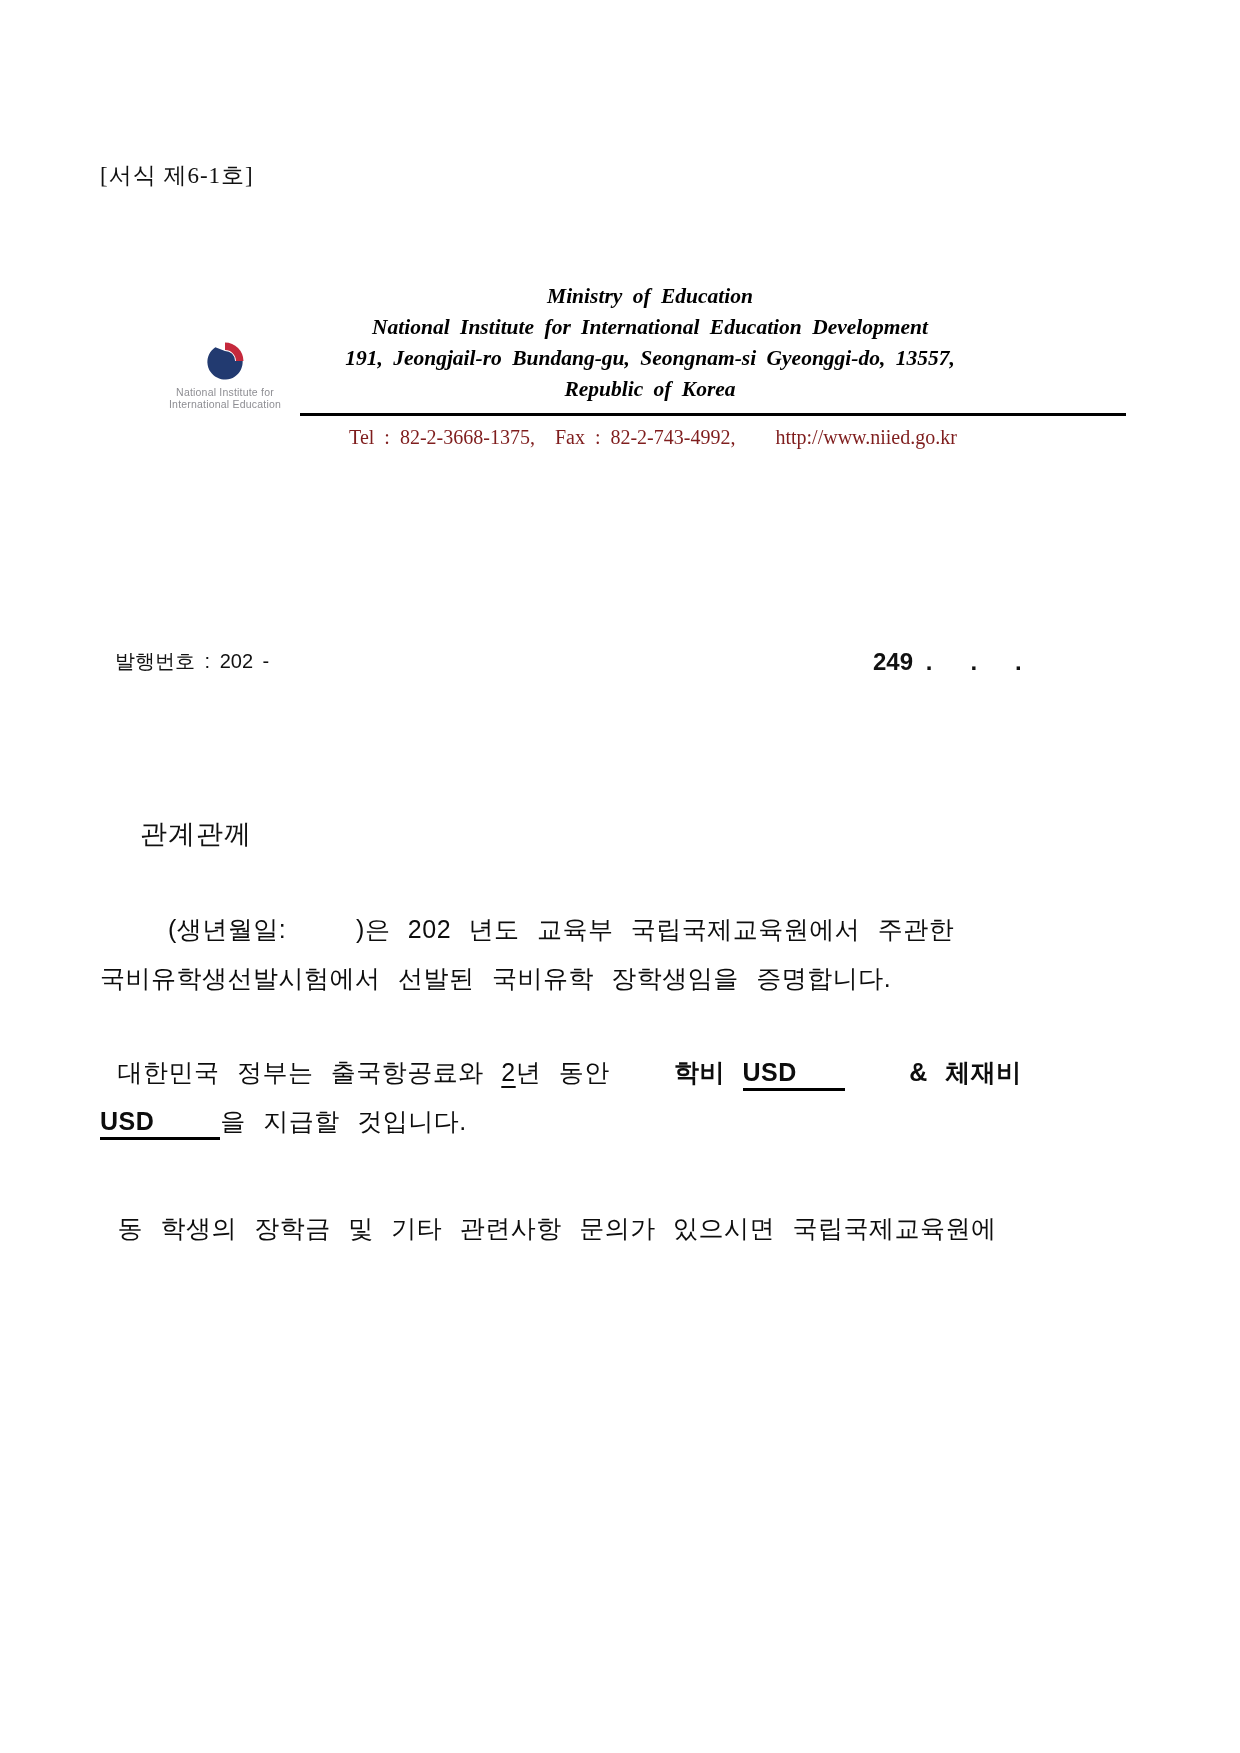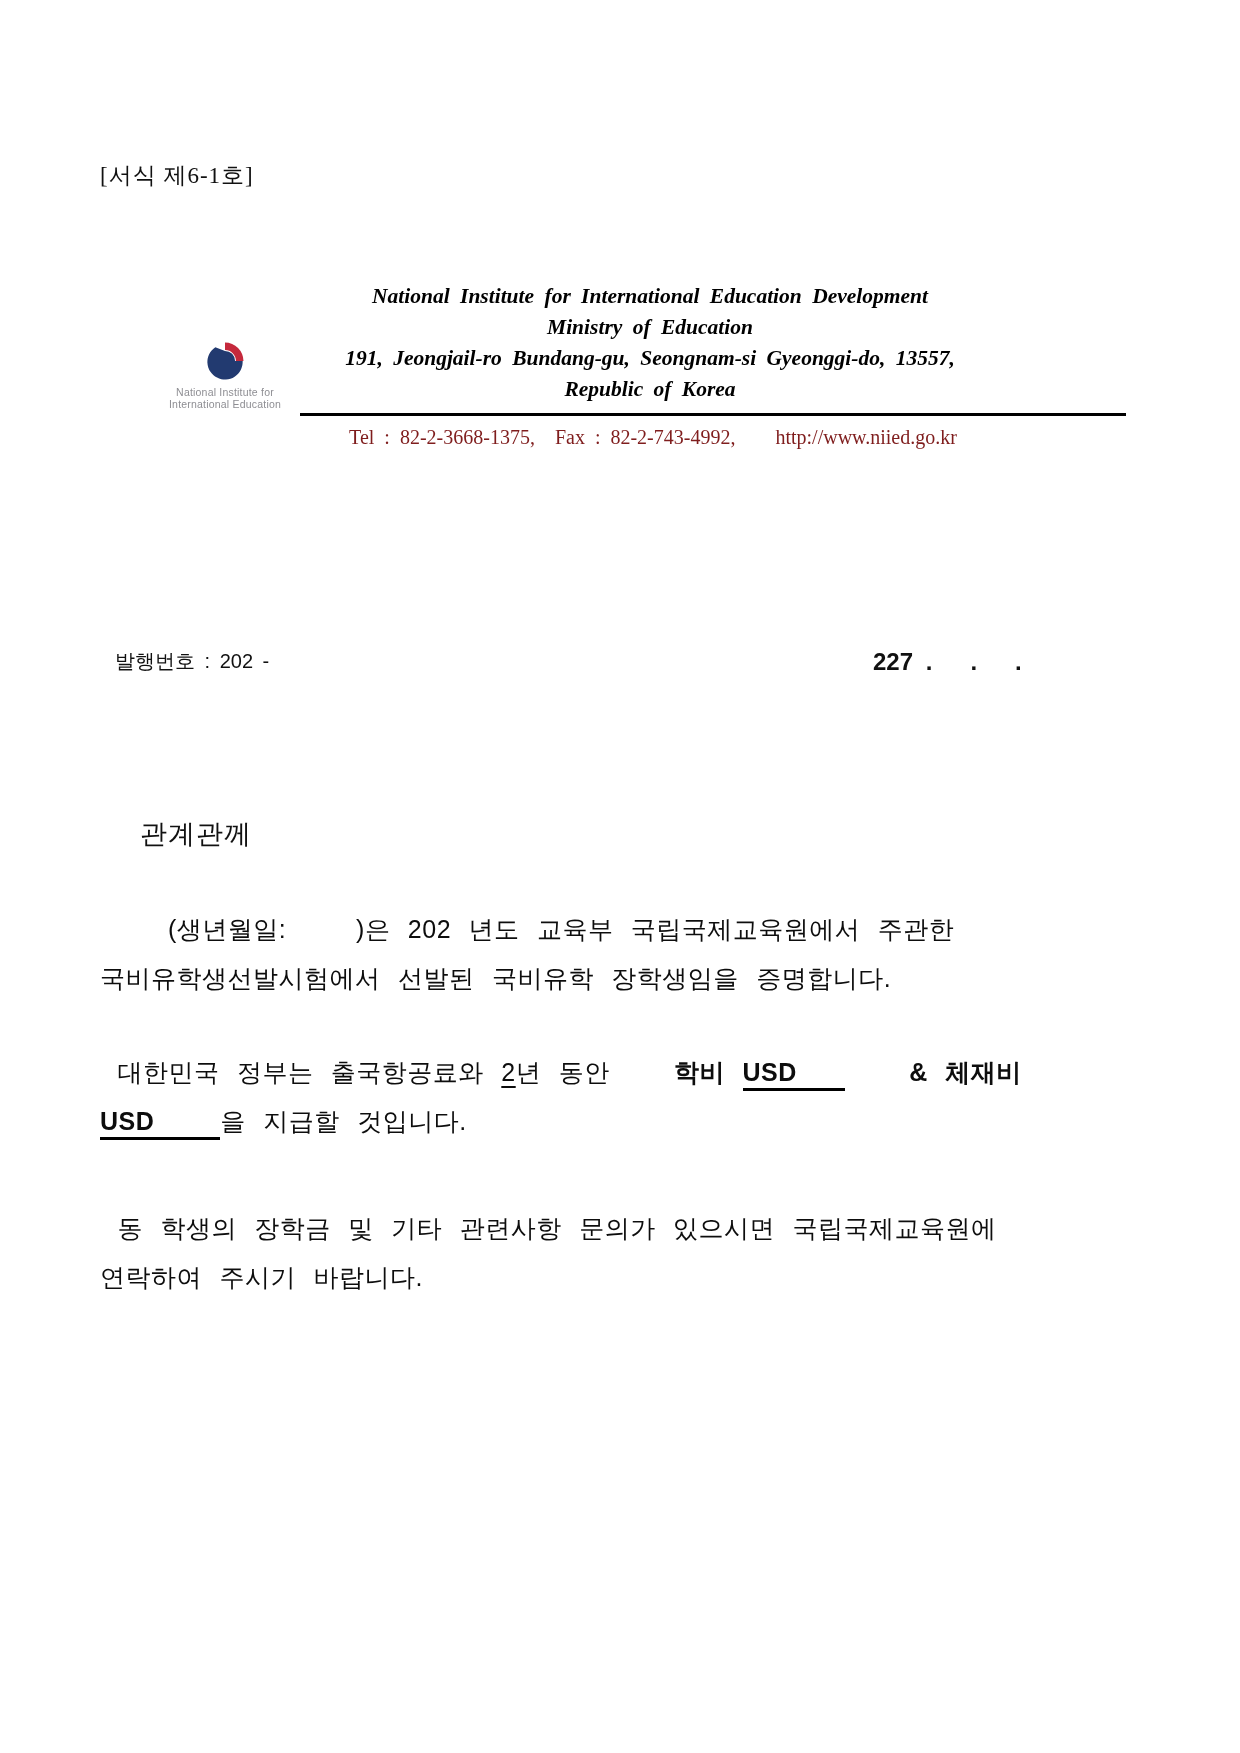--- a/index.html
+++ b/index.html
@@ -119,49 +119,48 @@
         <path d="M50,6 A44,44 0 0 1 94,50 L76,50 A26,26 0 0 0 50,24 Z" fill="#c5293c"></path>
         <path d="M50,26 A24,24 0 0 1 74,50 L92,50 A42,42 0 1 1 27,17 Z" fill="#223a70"></path>
       </svg>
       <div class="logo-caption">
         <div>National Institute for</div>
         <div>International Education</div>
       </div>
     </div>
 
     <div class="lh-text">
+      <div>Ministry of Education</div>
       <div>National Institute for International Education Development</div>
-      <div>Ministry of Education</div>
       <div>191, Jeongjail-ro Bundang-gu, Seongnam-si Gyeonggi-do, 13557,</div>
       <div>Republic of Korea</div>
     </div>
 
     <div class="lh-rule"></div>
 
     <div class="lh-contact pre">Tel : 82-2-3668-1375,  Fax : 82-2-743-4992,    http://www.niied.go.kr</div>
   </div>
 
 
   <div>
     <span class="issue-left pre">발행번호 : 202 -</span>
-    <span class="issue-right pre">227 .   .   .</span>
+    <span class="issue-right pre">249 .   .   .</span>
   </div>
 
   <div class="salutation pre">관계관께</div>
 
   <div class="para p1">
     <div class="line indent1">(생년월일:    )은 202 년도 교육부 국립국제교육원에서 주관한</div>
     <div class="line">국비유학생선발시험에서 선발된 국비유학 장학생임을 증명합니다.</div>
   </div>
 
   <div class="para p2">
     <div class="line"><span> 대한민국 정부는 출국항공료와 </span><span class="u">2</span><span>년 동안 </span><span class="b">학비 </span><span class="usd-blank-1">USD</span><span class="b"> &amp; 체재비</span></div>
     <div class="line"><span class="usd-blank-2">USD</span><span>을 지급할 것입니다.</span></div>
   </div>
 
   <div class="para p3">
     <div class="line"> 동 학생의 장학금 및 기타 관련사항 문의가 있으시면 국립국제교육원에</div>
-    <div class="line">연락하여 주시기 바랍니다.</div>
   </div>
 
   <div class="signature pre">교육부 국립국제교육원장</div>
 
 </div>
 
 </body></html>

